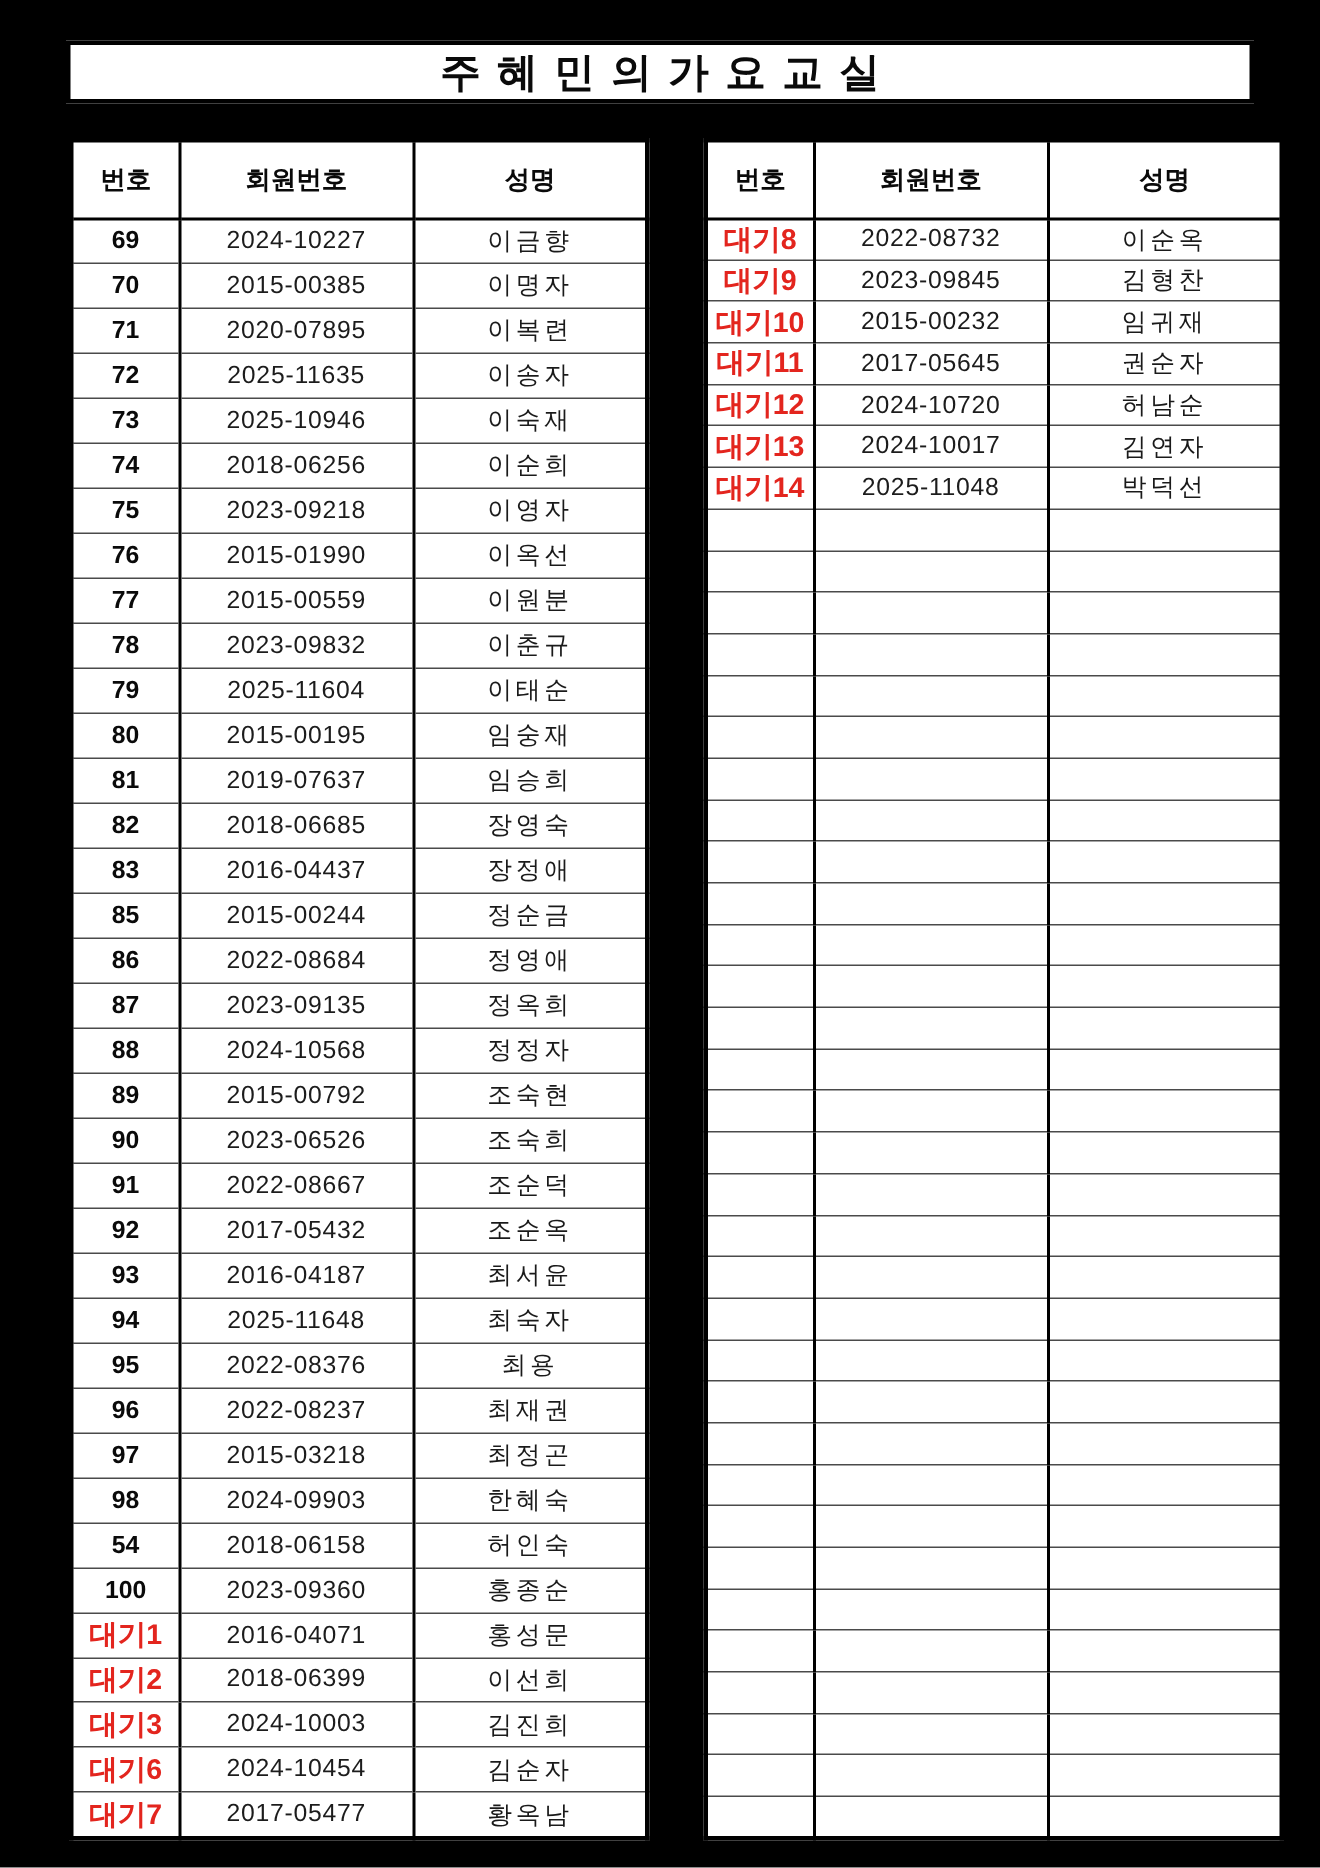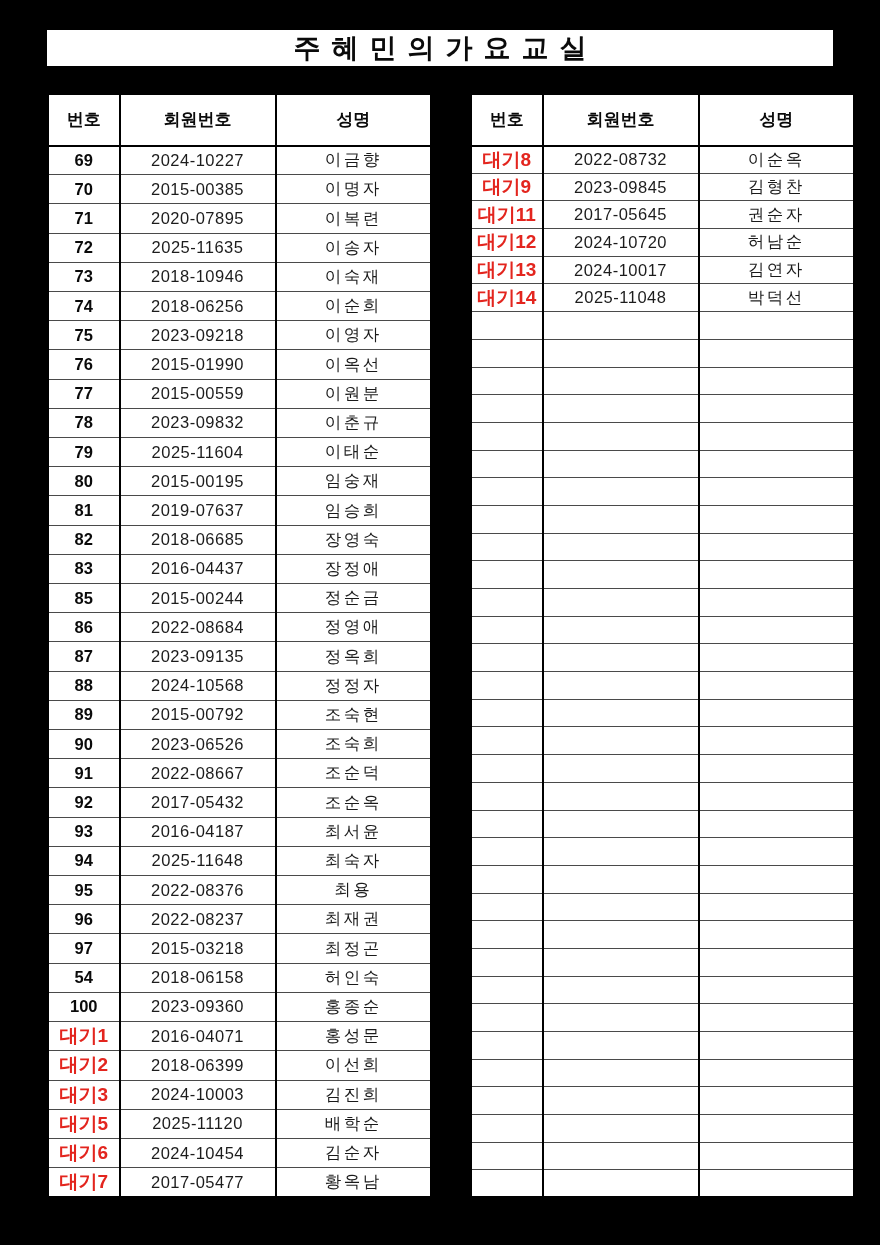--- a/index.html
+++ b/index.html
@@ -136,21 +136,21 @@
             <td class="col-id">2020-07895</td>
             <td class="col-name">이복련</td>
           </tr>
           <tr>
             <td class="col-no">72</td>
             <td class="col-id">2025-11635</td>
             <td class="col-name">이송자</td>
           </tr>
           <tr>
             <td class="col-no">73</td>
-            <td class="col-id">2018-10946</td>
+            <td class="col-id">2025-10946</td>
             <td class="col-name">이숙재</td>
           </tr>
           <tr>
             <td class="col-no">74</td>
             <td class="col-id">2018-06256</td>
             <td class="col-name">이순희</td>
           </tr>
           <tr>
             <td class="col-no">75</td>
             <td class="col-id">2023-09218</td>
@@ -255,20 +255,25 @@
             <td class="col-no">96</td>
             <td class="col-id">2022-08237</td>
             <td class="col-name">최재권</td>
           </tr>
           <tr>
             <td class="col-no">97</td>
             <td class="col-id">2015-03218</td>
             <td class="col-name">최정곤</td>
           </tr>
           <tr>
+            <td class="col-no">98</td>
+            <td class="col-id">2024-09903</td>
+            <td class="col-name">한혜숙</td>
+          </tr>
+          <tr>
             <td class="col-no">54</td>
             <td class="col-id">2018-06158</td>
             <td class="col-name">허인숙</td>
           </tr>
           <tr>
             <td class="col-no">100</td>
             <td class="col-id">2023-09360</td>
             <td class="col-name">홍종순</td>
           </tr>
           <tr>
@@ -278,25 +283,20 @@
           </tr>
           <tr>
             <td class="col-no waiting">대기2</td>
             <td class="col-id">2018-06399</td>
             <td class="col-name">이선희</td>
           </tr>
           <tr>
             <td class="col-no waiting">대기3</td>
             <td class="col-id">2024-10003</td>
             <td class="col-name">김진희</td>
-          </tr>
-          <tr>
-            <td class="col-no waiting">대기5</td>
-            <td class="col-id">2025-11120</td>
-            <td class="col-name">배학순</td>
           </tr>
           <tr>
             <td class="col-no waiting">대기6</td>
             <td class="col-id">2024-10454</td>
             <td class="col-name">김순자</td>
           </tr>
           <tr>
             <td class="col-no waiting">대기7</td>
             <td class="col-id">2017-05477</td>
             <td class="col-name">황옥남</td>
@@ -322,20 +322,25 @@
             <td class="col-no waiting">대기8</td>
             <td class="col-id">2022-08732</td>
             <td class="col-name">이순옥</td>
           </tr>
           <tr>
             <td class="col-no waiting">대기9</td>
             <td class="col-id">2023-09845</td>
             <td class="col-name">김형찬</td>
           </tr>
           <tr>
+            <td class="col-no waiting">대기10</td>
+            <td class="col-id">2015-00232</td>
+            <td class="col-name">임귀재</td>
+          </tr>
+          <tr>
             <td class="col-no waiting">대기11</td>
             <td class="col-id">2017-05645</td>
             <td class="col-name">권순자</td>
           </tr>
           <tr>
             <td class="col-no waiting">대기12</td>
             <td class="col-id">2024-10720</td>
             <td class="col-name">허남순</td>
           </tr>
           <tr>

